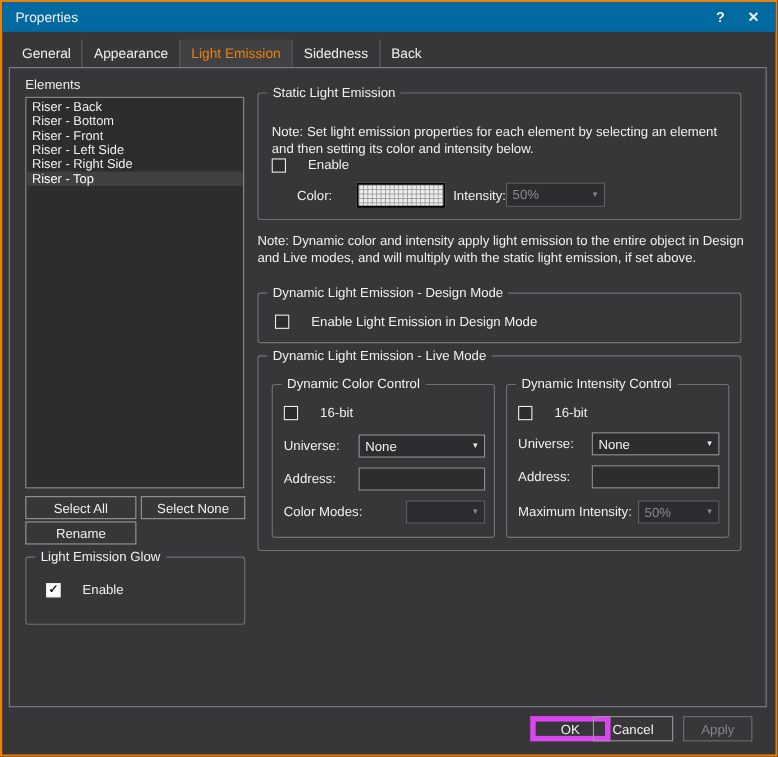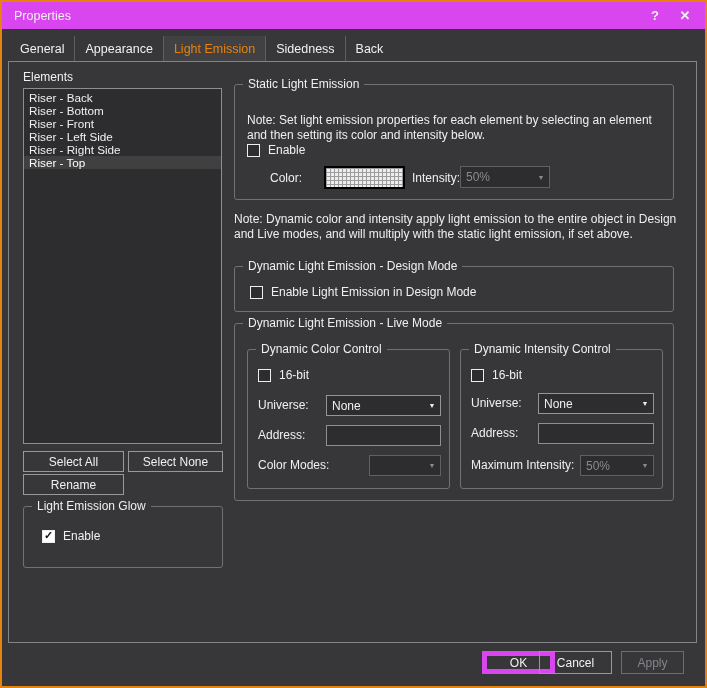--- a/index.html
+++ b/index.html
@@ -3,21 +3,21 @@
 <meta charset="utf-8">
 <style>
   html,body{margin:0;padding:0;background:#1b1b1d;}
   .window{
     position:relative;width:707px;height:688px;background:#37373a;
     box-shadow: inset 0 0 0 2px #e8820e;
     font-family:"Liberation Sans",sans-serif;font-size:12px;color:#f0f0f0;
     overflow:hidden;
   }
   
-  .titlebar{position:absolute;left:2px;top:2px;right:2px;height:27px;background:#d946ef;padding-left:13px;}
+  .titlebar{position:absolute;left:2px;top:2px;right:2px;height:27px;background:#0369a1;padding-left:13px;}
   .title{position:absolute;left:12px;top:7px;font-size:12.5px;}
   .tb-btn{position:absolute;top:4px;width:20px;height:20px;text-align:center;line-height:20px;
           color:#f0f0f0;font-size:13px;font-weight:bold;cursor:default;}
   .help-btn{right:40px;}
   .close-btn{right:10px;}
   
   .tabs{position:absolute;left:10px;top:36px;height:25px;display:flex;}
   .tab{display:flex;align-items:center;padding:0 10px;font-size:12.5px;color:#f0f0f0;white-space:nowrap;}
   .tab:not(:first-child){border-left:1px solid #5e5e62;}
   .tab.selected{background:#414144;color:#e8820e;}
@@ -33,21 +33,21 @@
   
   .btn{position:absolute;background:transparent;border:1px solid #98989b;color:#f0f0f0;
        font-family:"Liberation Sans",sans-serif;font-size:12px;text-align:center;
        display:flex;align-items:center;justify-content:center;box-sizing:border-box;cursor:default;}
   .btn.primary{border:5px solid #d946ef;margin-left:24px;}
   .btn.disabled{color:#84848a;border-color:#6d6d71;}
   
   .group{position:absolute;border:1px solid #717175;border-radius:3px;box-sizing:border-box;}
   .legend{position:absolute;top:-8px;left:8px;background:#37373a;padding:0 5px;line-height:15px;white-space:nowrap;}
   
-  .check-row{position:absolute;display:flex;align-items:center;gap:8px;white-space:nowrap;}
+  .check-row{position:absolute;display:flex;align-items:center;gap:20px;white-space:nowrap;}
   .checkbox{width:13px;height:13px;border:1px solid #ededed;background:#2d2d30;
             box-sizing:border-box;position:relative;flex:0 0 auto;}
   .checkbox.checked{background:#ffffff;}
   .checkbox.checked::after{content:"✓";position:absolute;left:1px;top:-2px;color:#151515;
             font-size:11px;font-weight:bold;}
   
   .dropdown{position:absolute;background:#2d2d30;border:1px solid #94949a;box-sizing:border-box;
             display:flex;align-items:stretch;height:21px;}
   .dropdown .val{flex:1;padding:1px 5px 0;white-space:nowrap;overflow:hidden;line-height:18px;}
   .dropdown .arrow{width:16px;display:flex;align-items:center;justify-content:center;

